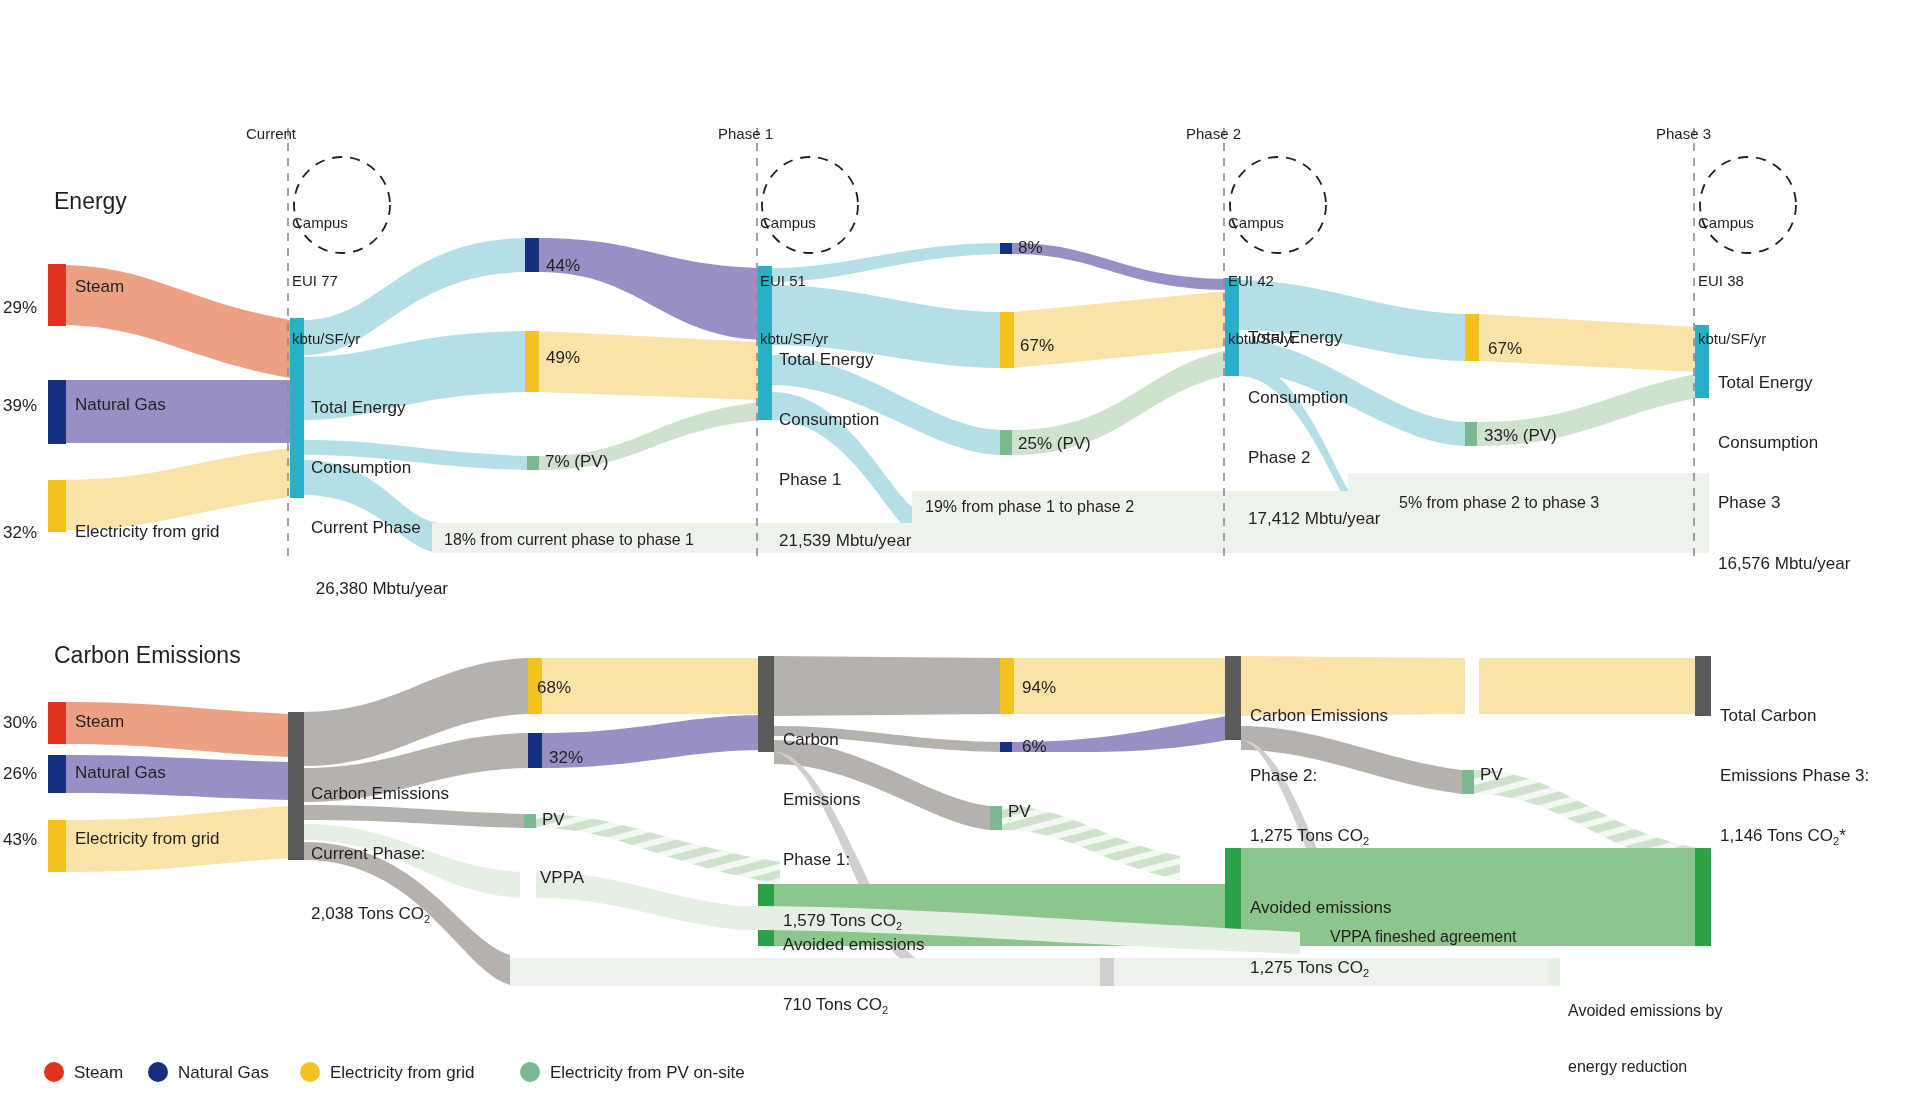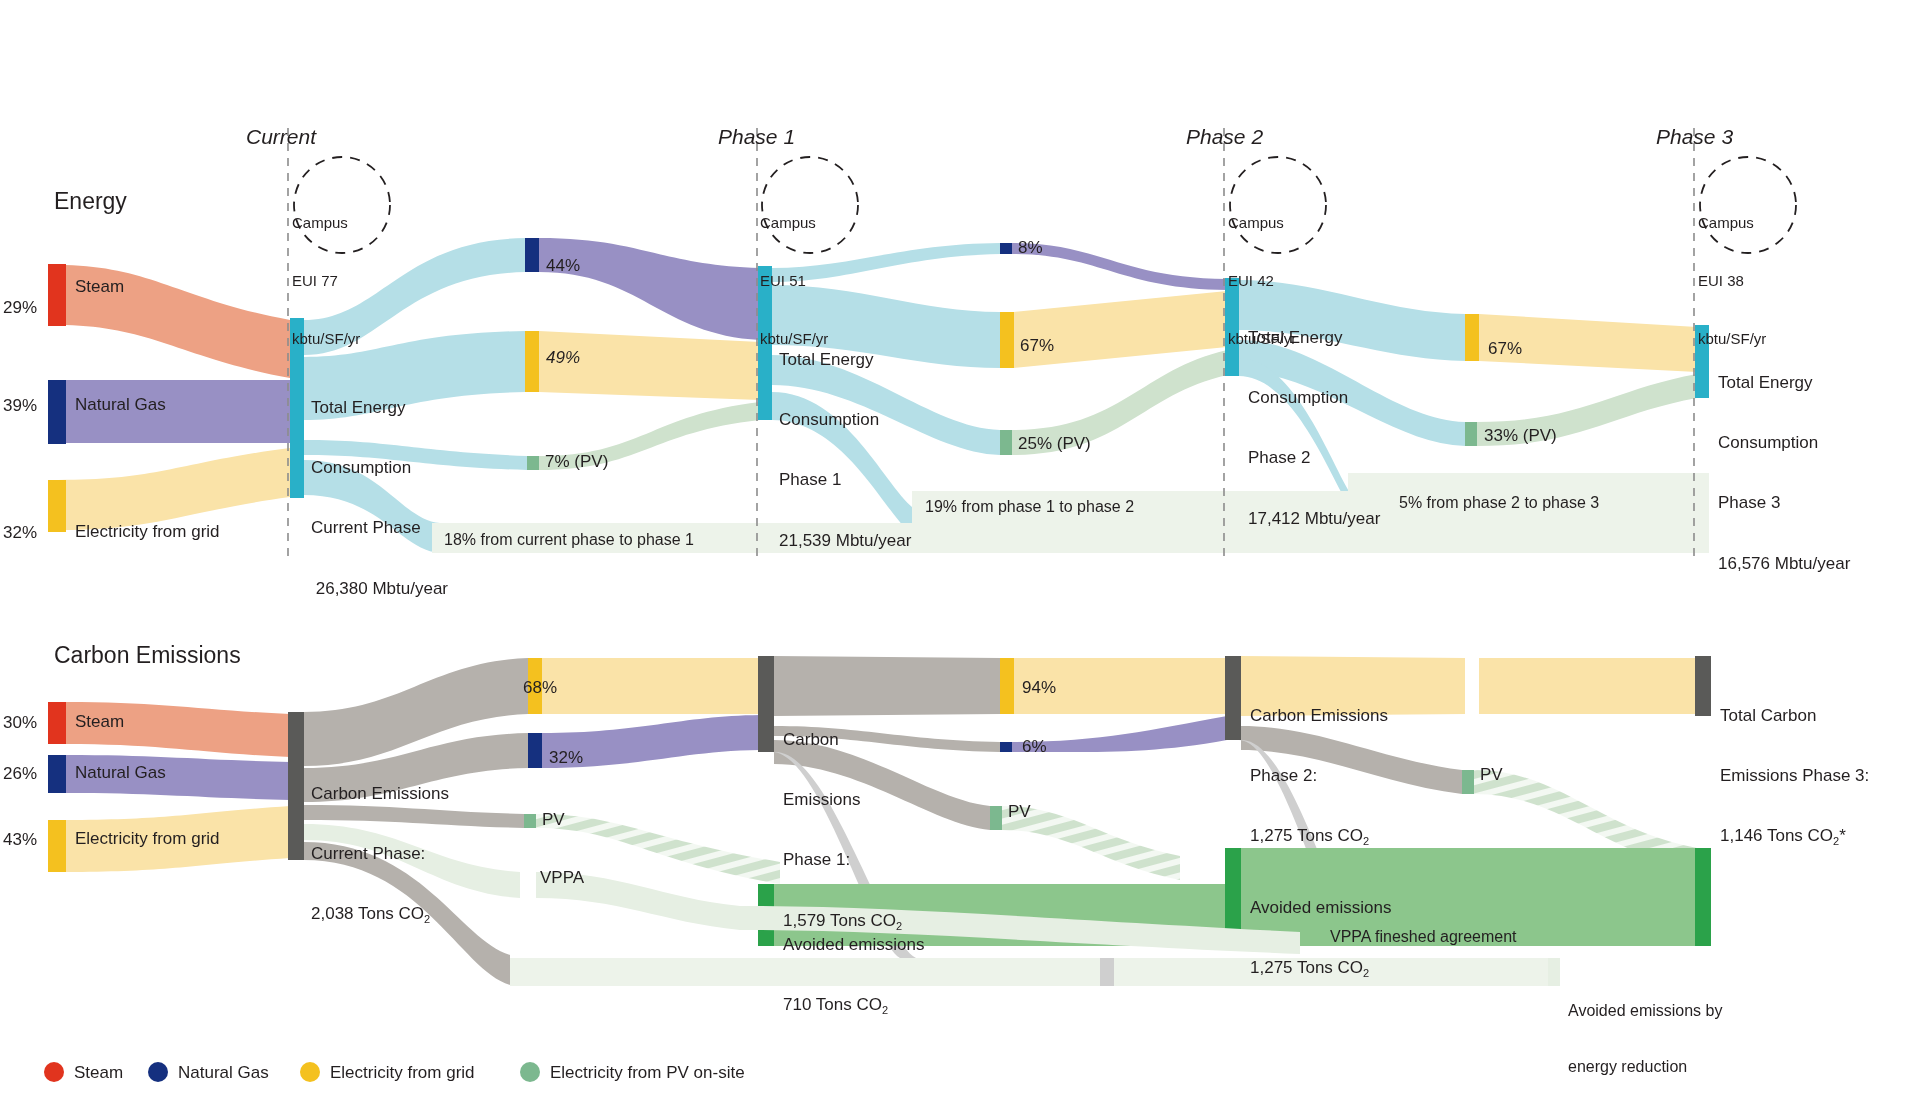--- a/index.html
+++ b/index.html
@@ -1,20 +1,20 @@
 <!DOCTYPE html>
 <html><head>
 <meta charset="utf-8">
 <style>
   html,body{margin:0;padding:0;background:#ffffff;}
   body{width:1920px;height:1102px;font-family:"Liberation Sans",sans-serif;color:#231f20;overflow:hidden;}
   #stage{position:relative;width:1920px;height:1102px;}
   svg#sankey{position:absolute;left:0;top:0;width:1920px;height:1102px;}
   .lbl{position:absolute;font-family:"Liberation Sans",sans-serif;color:#231f20;white-space:pre;line-height:1.18;}
-  .phase-title{font-size:21px;font-style:italic;}
+  .phase-title{font-size:15px;}
   .section-title{font-size:23px;}
   .pct-left{font-size:17px;}
   .node-lbl{font-size:17px;}
   .flow-pct{font-size:17px;}
   .band-lbl{font-size:16px;}
   .circ-lbl{font-size:15px;text-align:left;line-height:1.28;}
   .legend-lbl{font-size:17px;}
   .sub{font-size:11px;vertical-align:sub;}
   .legend-dot{position:absolute;width:20px;height:20px;border-radius:50%;}
 </style>
@@ -218,21 +218,21 @@
   <div>17,412 Mbtu/year</div>
 </div>
 <div class="lbl node-lbl" style="left:1718px;top:333px;">
   <div>Total Energy</div>
   <div>Consumption</div>
   <div>Phase 3</div>
   <div>16,576 Mbtu/year</div>
 </div>
 
 <div class="lbl flow-pct" style="left:546px;top:256px;">44%</div>
-<div class="lbl flow-pct" style="left:546px;top:348px;font-style:italic;">49%</div>
+<div class="lbl flow-pct" style="left:546px;top:348px;">49%</div>
 <div class="lbl flow-pct" style="left:545px;top:452px;">7% (PV)</div>
 <div class="lbl flow-pct" style="left:1018px;top:238px;">8%</div>
 <div class="lbl flow-pct" style="left:1020px;top:336px;">67%</div>
 <div class="lbl flow-pct" style="left:1018px;top:434px;">25% (PV)</div>
 <div class="lbl flow-pct" style="left:1488px;top:339px;">67%</div>
 <div class="lbl flow-pct" style="left:1484px;top:426px;">33% (PV)</div>
 
 <div class="lbl band-lbl" style="left:444px;top:531px;">18% from current phase to phase 1</div>
 <div class="lbl band-lbl" style="left:925px;top:498px;">19% from phase 1 to phase 2</div>
 <div class="lbl band-lbl" style="left:1399px;top:494px;">5% from phase 2 to phase 3</div>
@@ -259,21 +259,21 @@
   <div>Carbon Emissions</div>
   <div>Phase 2:</div>
   <div><span>1,275 Tons CO</span><span class="sub">2</span></div>
 </div>
 <div class="lbl node-lbl" style="left:1720px;top:666px;">
   <div>Total Carbon</div>
   <div>Emissions Phase 3:</div>
   <div><span>1,146 Tons CO</span><span class="sub">2</span><span>*</span></div>
 </div>
 
-<div class="lbl flow-pct" style="left:523px;top:678px;">68%</div>
+<div class="lbl flow-pct" style="left:537px;top:678px;">68%</div>
 <div class="lbl flow-pct" style="left:549px;top:748px;">32%</div>
 <div class="lbl flow-pct" style="left:542px;top:810px;">PV</div>
 <div class="lbl flow-pct" style="left:540px;top:868px;">VPPA</div>
 <div class="lbl flow-pct" style="left:1022px;top:678px;">94%</div>
 <div class="lbl flow-pct" style="left:1022px;top:737px;">6%</div>
 <div class="lbl flow-pct" style="left:1008px;top:802px;">PV</div>
 <div class="lbl flow-pct" style="left:1480px;top:765px;">PV</div>
 
 <div class="lbl node-lbl" style="left:783px;top:895px;">
   <div>Avoided emissions</div>

